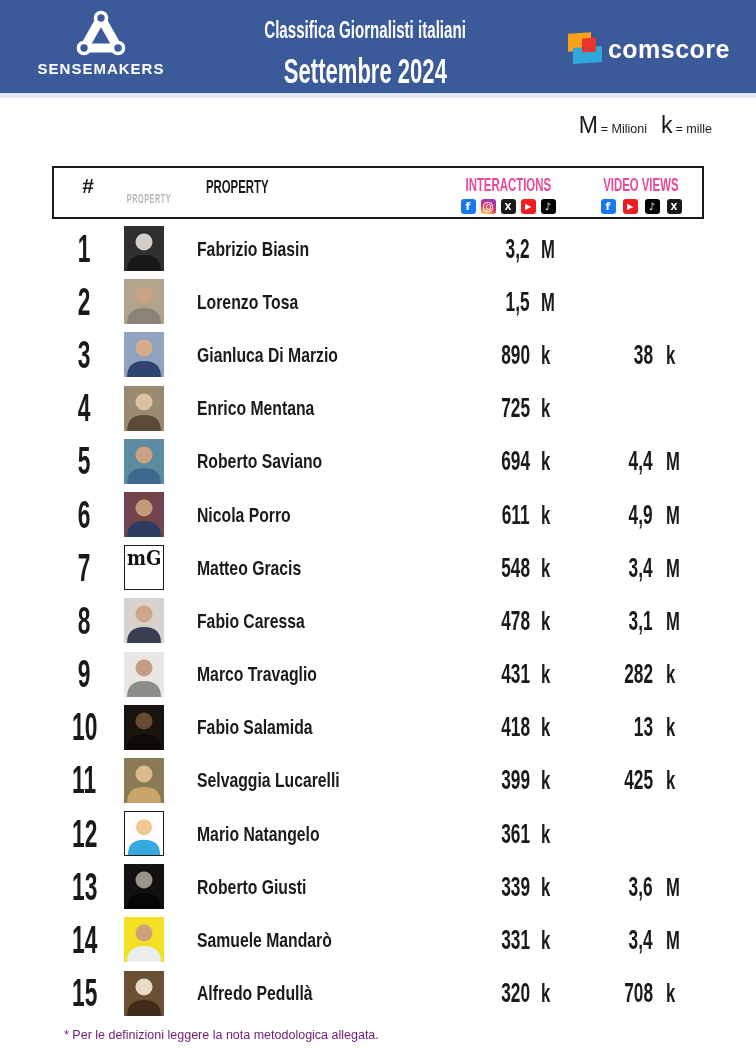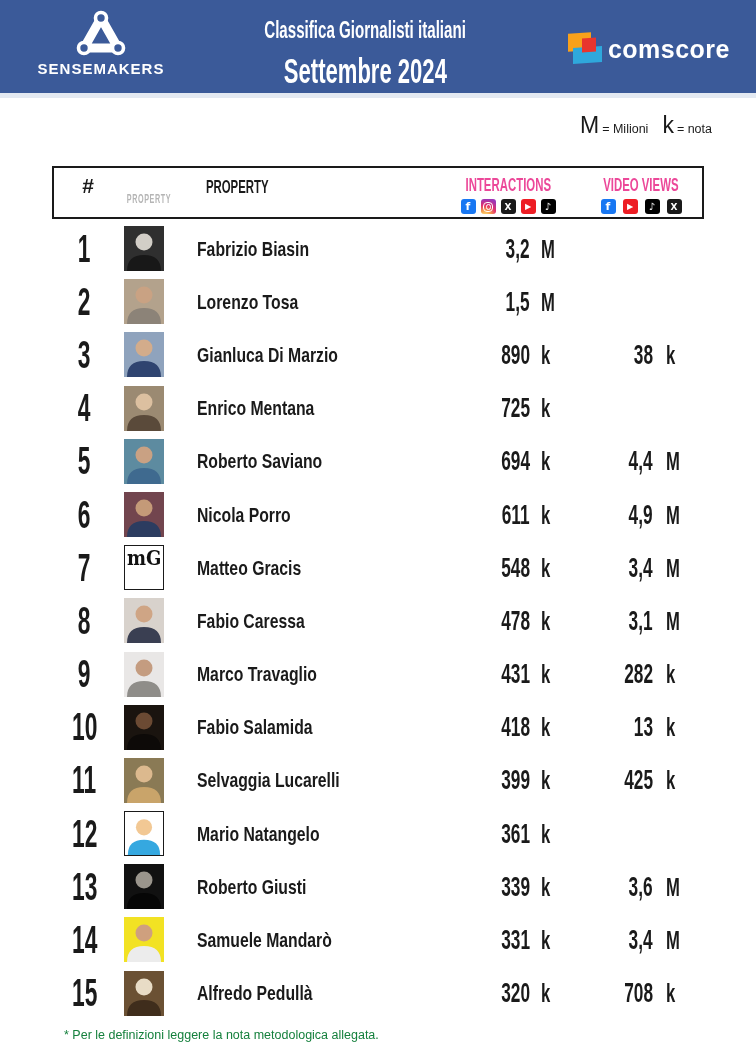--- a/index.html
+++ b/index.html
@@ -77,21 +77,21 @@
   .val { position:absolute; top:50%; font-size:27px; font-weight:bold; color:#1a1a1a;
          text-align:right; white-space:nowrap; }
   .val.inter { left:378px; width:100px; transform:translateY(-50%); }
   .val.video { left:501px; width:100px; transform:translateY(-50%); }
   .val span { display:inline-block; transform:scaleX(0.64); transform-origin:right center; }
   .unit { position:absolute; top:50%; transform:translateY(-50%) scaleX(0.64); transform-origin:left center;
           font-size:26px; font-weight:bold; color:#1a1a1a; white-space:nowrap; }
   .unit.inter-u { left:489px; }
   .unit.video-u { left:614px; }
 
-  .footnote { position:absolute; left:64px; top:1028px; font-size:12.5px; color:#15803d; }
+  .footnote { position:absolute; left:64px; top:1028px; font-size:12.5px; color:#701a75; }
 </style>
 </head>
 <body>
 
 <div class="page">
 
   <header class="banner">
     <div class="brand">
       <svg class="brand-mark" width="50" height="48" viewBox="0 0 50 48">
         <path d="M25 8 L42 38 L8 38 Z" fill="none" stroke="#ffffff" stroke-width="9" stroke-linejoin="round"></path>
@@ -113,21 +113,21 @@
         </span>
       <span class="cs-text">comscore</span>
     </div>
   </header>
 
   <div class="legend">
     <span class="big">M</span>
     <span class="small">= Milioni</span>
     <span class="gap"></span>
     <span class="big">k</span>
-    <span class="small">= nota</span>
+    <span class="small">= mille</span>
   </div>
 
   <div class="table">
     <div class="thead">
       <span class="th-rank">#</span>
       <span class="th-ghost"><span class="cond">PROPERTY</span></span>
       <span class="th-prop"><span class="cond">PROPERTY</span></span>
       <div class="th-inter">
         <div class="th-label"><span class="cond">INTERACTIONS</span></div>
         <div class="icons" id="inter-icons">

